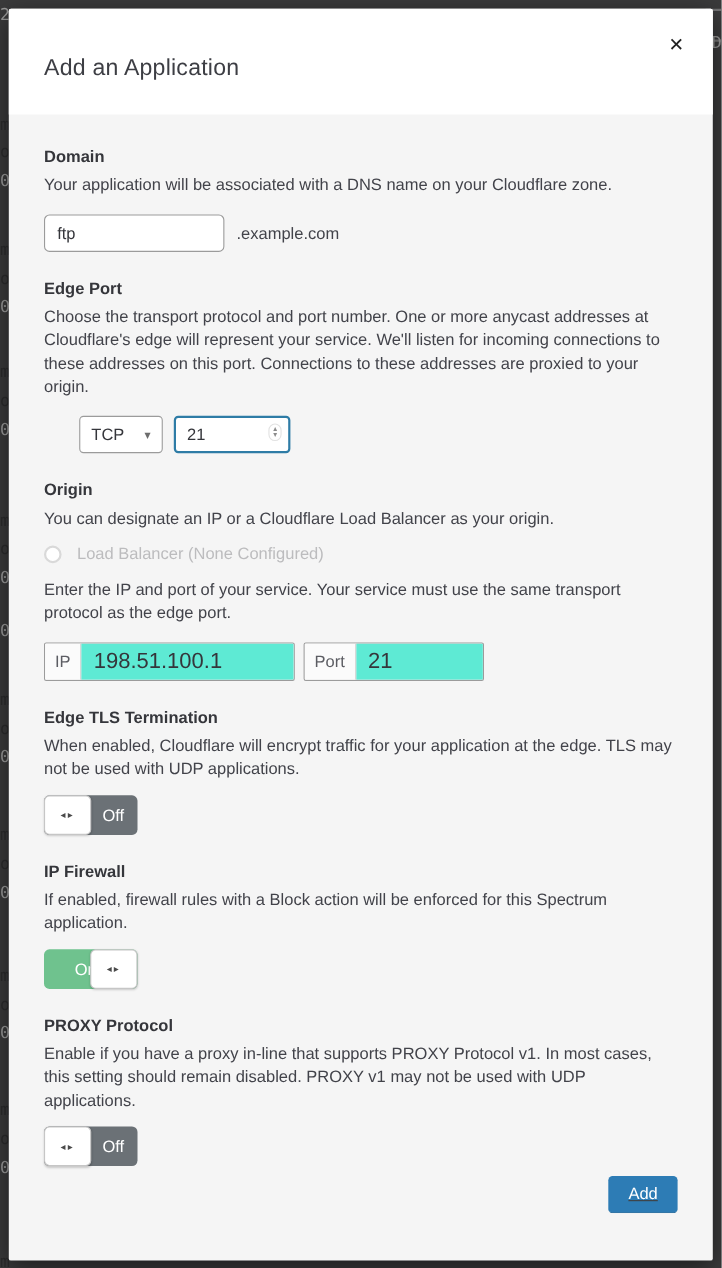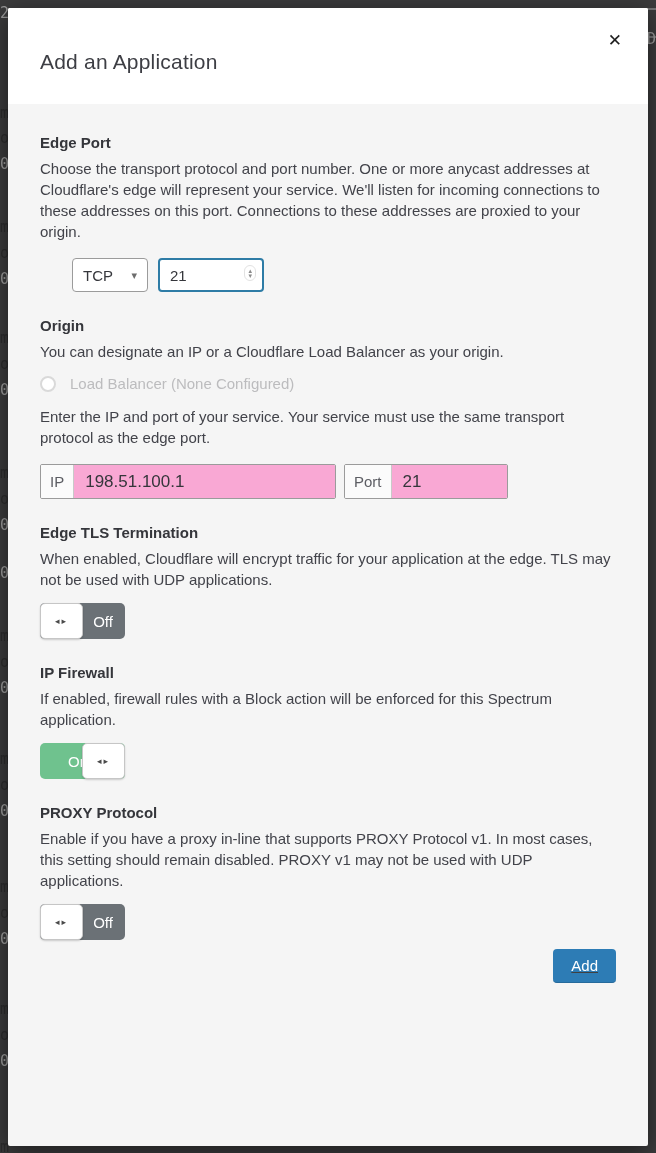--- a/index.html
+++ b/index.html
@@ -102,24 +102,24 @@
   .ipport-row { display:flex; margin-top:16px; }
   .group-input {
     display:flex; align-items:stretch; border:1px solid #9b9b9b; border-radius:2px;
     background:#fff; height:35px; overflow:hidden;
   }
   .group-prefix {
     display:flex; align-items:center; padding:0 9px; font-size:15px; color:#5c5d63;
     background:#fbfbfb; border-right:1px solid #c9c9c9;
   }
   .group-value {
-    border:none; outline:none; font-size:17px; color:#35363b; padding:0 11px;
-    font-family:"Liberation Sans", sans-serif; background:#f9a8d4;
-  }
-  .ip-group { width:296px; }
+    border:none; outline:none; font-size:20px; color:#35363b; padding:0 11px;
+    font-family:"Liberation Sans", sans-serif; background:#5eead4;
+  }
+  .ip-group { width:228px; }
   .ip-group .group-value { width:100%; }
   .port-group { width:164px; margin-left:8px; }
   .port-group .group-value { width:100%; }
 
   
   .toggle {
     position:relative; width:85px; height:36px; border-radius:5px; cursor:pointer;
     margin-top:2px;
   }
   .toggle .knob {
@@ -186,20 +186,28 @@
 
 <div class="modal">
 
   <div class="modal-header">
     <div class="modal-title">Add an Application</div>
     <div class="close-btn">✕</div>
   </div>
 
   <div class="modal-body">
 
+    <div class="section">
+      <h3>Domain</h3>
+      <p>Your application will be associated with a DNS name on your Cloudflare zone.</p>
+      <div class="domain-row">
+        <input class="text-input domain-input" value="ftp" style="">
+        <span class="domain-suffix">.example.com</span>
+      </div>
+    </div>
 
     <div class="section">
       <h3>Edge Port</h3>
       <p>Choose the transport protocol and port number. One or more anycast addresses at Cloudflare's edge will represent your service. We'll listen for incoming connections to these addresses on this port. Connections to these addresses are proxied to your origin.</p>
       <div class="port-row">
         <div class="select-box">
           <span>TCP</span>
           <span class="chev">▾</span>
         </div>
         <div class="number-wrap">

